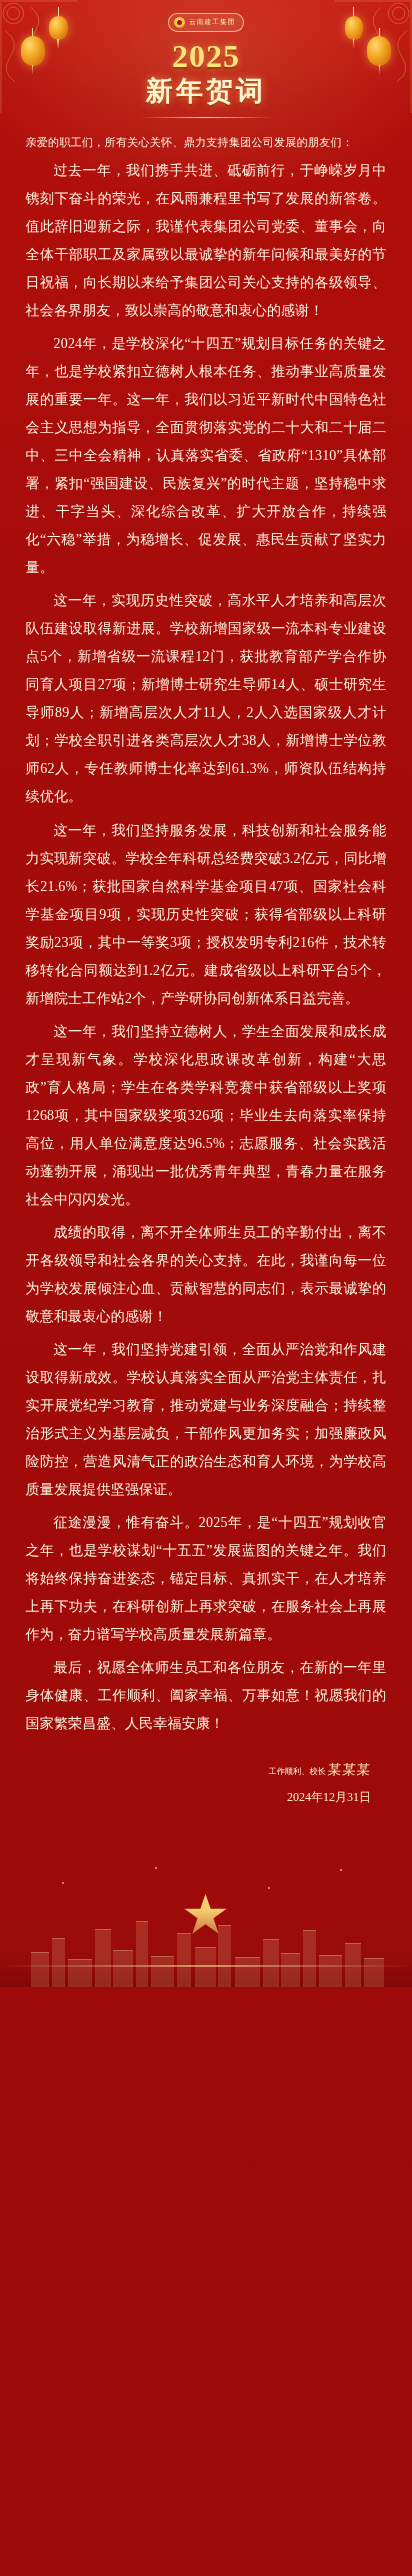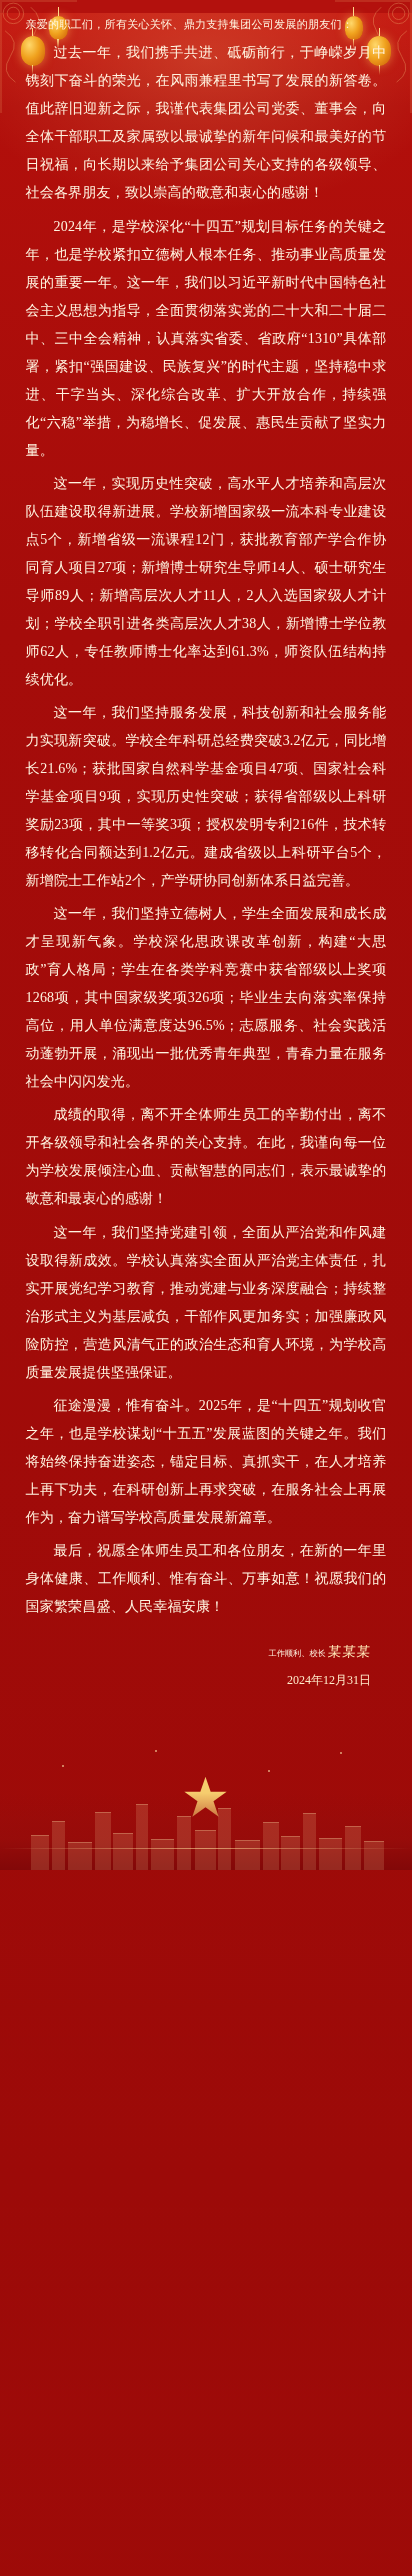--- a/index.html
+++ b/index.html
@@ -227,33 +227,42 @@
       <path d="M10 60 Q40 80 20 110 Q0 140 30 160"></path>
       <path d="M60 14 Q85 34 70 58 Q55 82 80 100"></path>
     </g>
   </svg>
 
   <div class="lantern l1"></div>
   <div class="lantern l2"></div>
   <div class="lantern l3"></div>
   <div class="lantern l4"></div>
 
+  <div class="masthead">
+    <div class="logo-plate">
+      <span class="logo-mark"></span>
+      <span class="logo-text">云南建工集团</span>
+    </div>
+    <div class="title-year">2025</div>
+    <div class="title-main">新年贺词</div>
+    <div class="title-rule"></div>
+  </div>
 
   <div class="article">
     <div class="salutation">亲爱的职工们，所有关心关怀、鼎力支持集团公司发展的朋友们：</div>
 
     <p class="para">过去一年，我们携手共进、砥砺前行，于峥嵘岁月中镌刻下奋斗的荣光，在风雨兼程里书写了发展的新答卷。值此辞旧迎新之际，我谨代表集团公司党委、董事会，向全体干部职工及家属致以最诚挚的新年问候和最美好的节日祝福，向长期以来给予集团公司关心支持的各级领导、社会各界朋友，致以崇高的敬意和衷心的感谢！</p>
     <p class="para">2024年，是学校深化“十四五”规划目标任务的关键之年，也是学校紧扣立德树人根本任务、推动事业高质量发展的重要一年。这一年，我们以习近平新时代中国特色社会主义思想为指导，全面贯彻落实党的二十大和二十届二中、三中全会精神，认真落实省委、省政府“1310”具体部署，紧扣“强国建设、民族复兴”的时代主题，坚持稳中求进、干字当头、深化综合改革、扩大开放合作，持续强化“六稳”举措，为稳增长、促发展、惠民生贡献了坚实力量。</p>
     <p class="para">这一年，实现历史性突破，高水平人才培养和高层次队伍建设取得新进展。学校新增国家级一流本科专业建设点5个，新增省级一流课程12门，获批教育部产学合作协同育人项目27项；新增博士研究生导师14人、硕士研究生导师89人；新增高层次人才11人，2人入选国家级人才计划；学校全职引进各类高层次人才38人，新增博士学位教师62人，专任教师博士化率达到61.3%，师资队伍结构持续优化。</p>
     <p class="para">这一年，我们坚持服务发展，科技创新和社会服务能力实现新突破。学校全年科研总经费突破3.2亿元，同比增长21.6%；获批国家自然科学基金项目47项、国家社会科学基金项目9项，实现历史性突破；获得省部级以上科研奖励23项，其中一等奖3项；授权发明专利216件，技术转移转化合同额达到1.2亿元。建成省级以上科研平台5个，新增院士工作站2个，产学研协同创新体系日益完善。</p>
     <p class="para">这一年，我们坚持立德树人，学生全面发展和成长成才呈现新气象。学校深化思政课改革创新，构建“大思政”育人格局；学生在各类学科竞赛中获省部级以上奖项1268项，其中国家级奖项326项；毕业生去向落实率保持高位，用人单位满意度达96.5%；志愿服务、社会实践活动蓬勃开展，涌现出一批优秀青年典型，青春力量在服务社会中闪闪发光。</p>
     <p class="para">成绩的取得，离不开全体师生员工的辛勤付出，离不开各级领导和社会各界的关心支持。在此，我谨向每一位为学校发展倾注心血、贡献智慧的同志们，表示最诚挚的敬意和最衷心的感谢！</p>
     <p class="para">这一年，我们坚持党建引领，全面从严治党和作风建设取得新成效。学校认真落实全面从严治党主体责任，扎实开展党纪学习教育，推动党建与业务深度融合；持续整治形式主义为基层减负，干部作风更加务实；加强廉政风险防控，营造风清气正的政治生态和育人环境，为学校高质量发展提供坚强保证。</p>
     <p class="para">征途漫漫，惟有奋斗。2025年，是“十四五”规划收官之年，也是学校谋划“十五五”发展蓝图的关键之年。我们将始终保持奋进姿态，锚定目标、真抓实干，在人才培养上再下功夫，在科研创新上再求突破，在服务社会上再展作为，奋力谱写学校高质量发展新篇章。</p>
-    <p class="para">最后，祝愿全体师生员工和各位朋友，在新的一年里身体健康、工作顺利、惟有奋斗、万事如意！祝愿我们的国家繁荣昌盛、人民幸福安康！</p>
+    <p class="para">最后，祝愿全体师生员工和各位朋友，在新的一年里身体健康、工作顺利、阖家幸福、万事如意！祝愿我们的国家繁荣昌盛、人民幸福安康！</p>
 
     <div class="signature">
       <div class="sign-line">
         <span>工作顺利、校长</span>
         <span class="sign-name">某某某</span>
       </div>
       <div class="sign-date">2024年12月31日</div>
     </div>
   </div>
 

